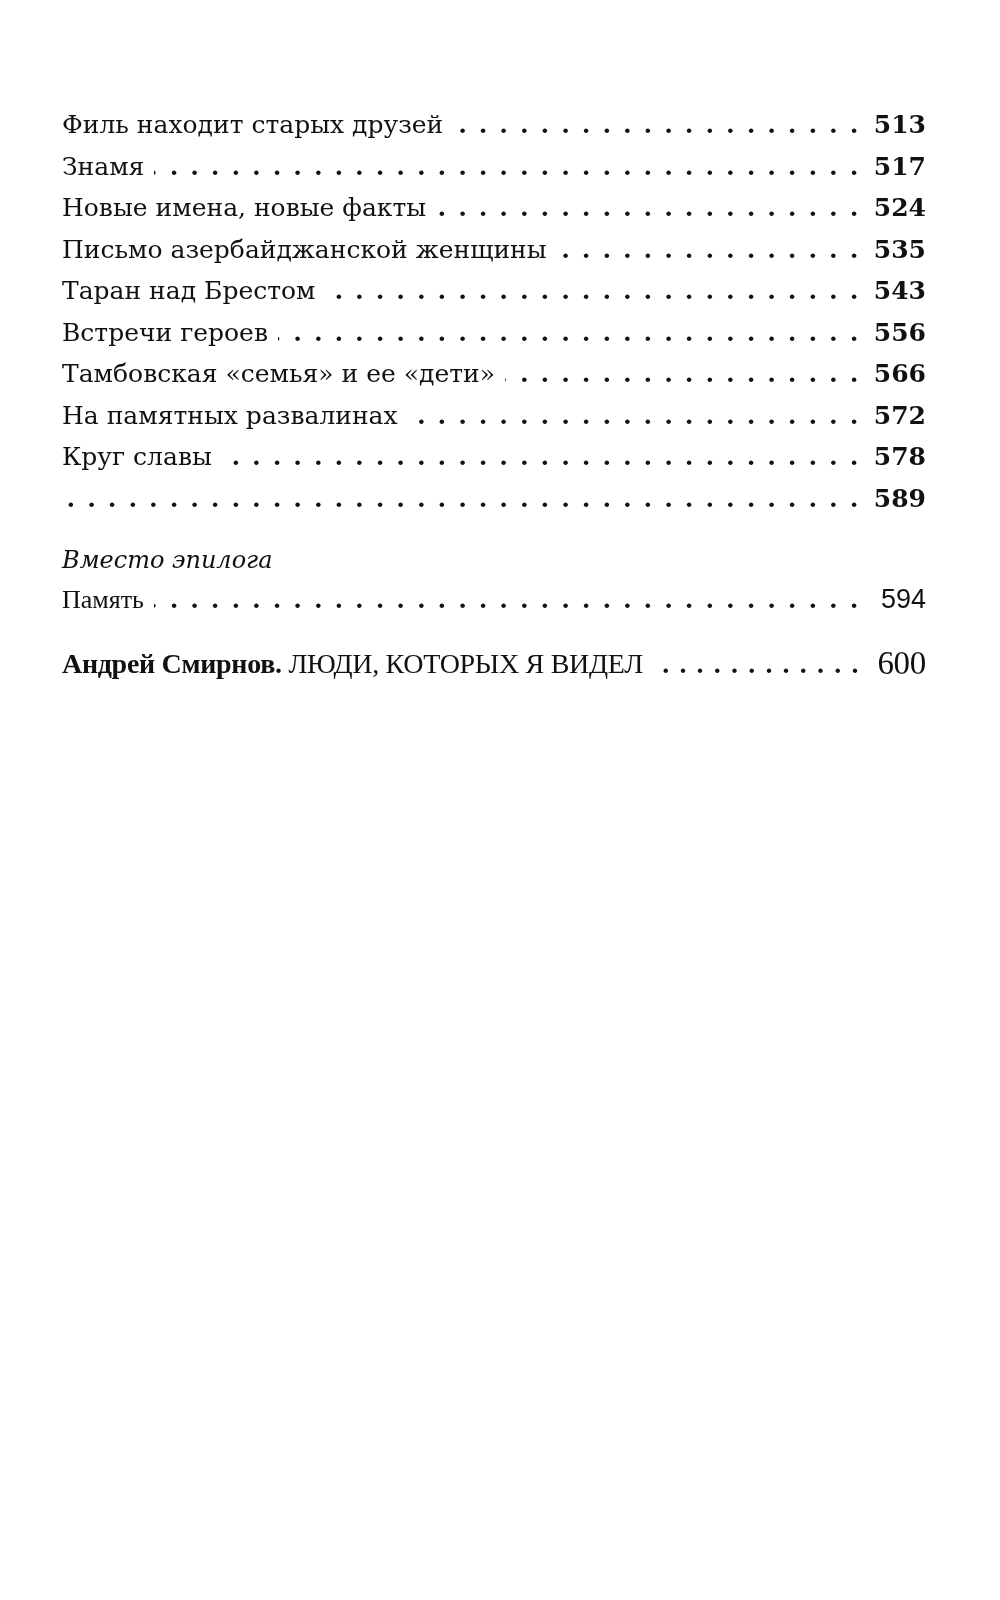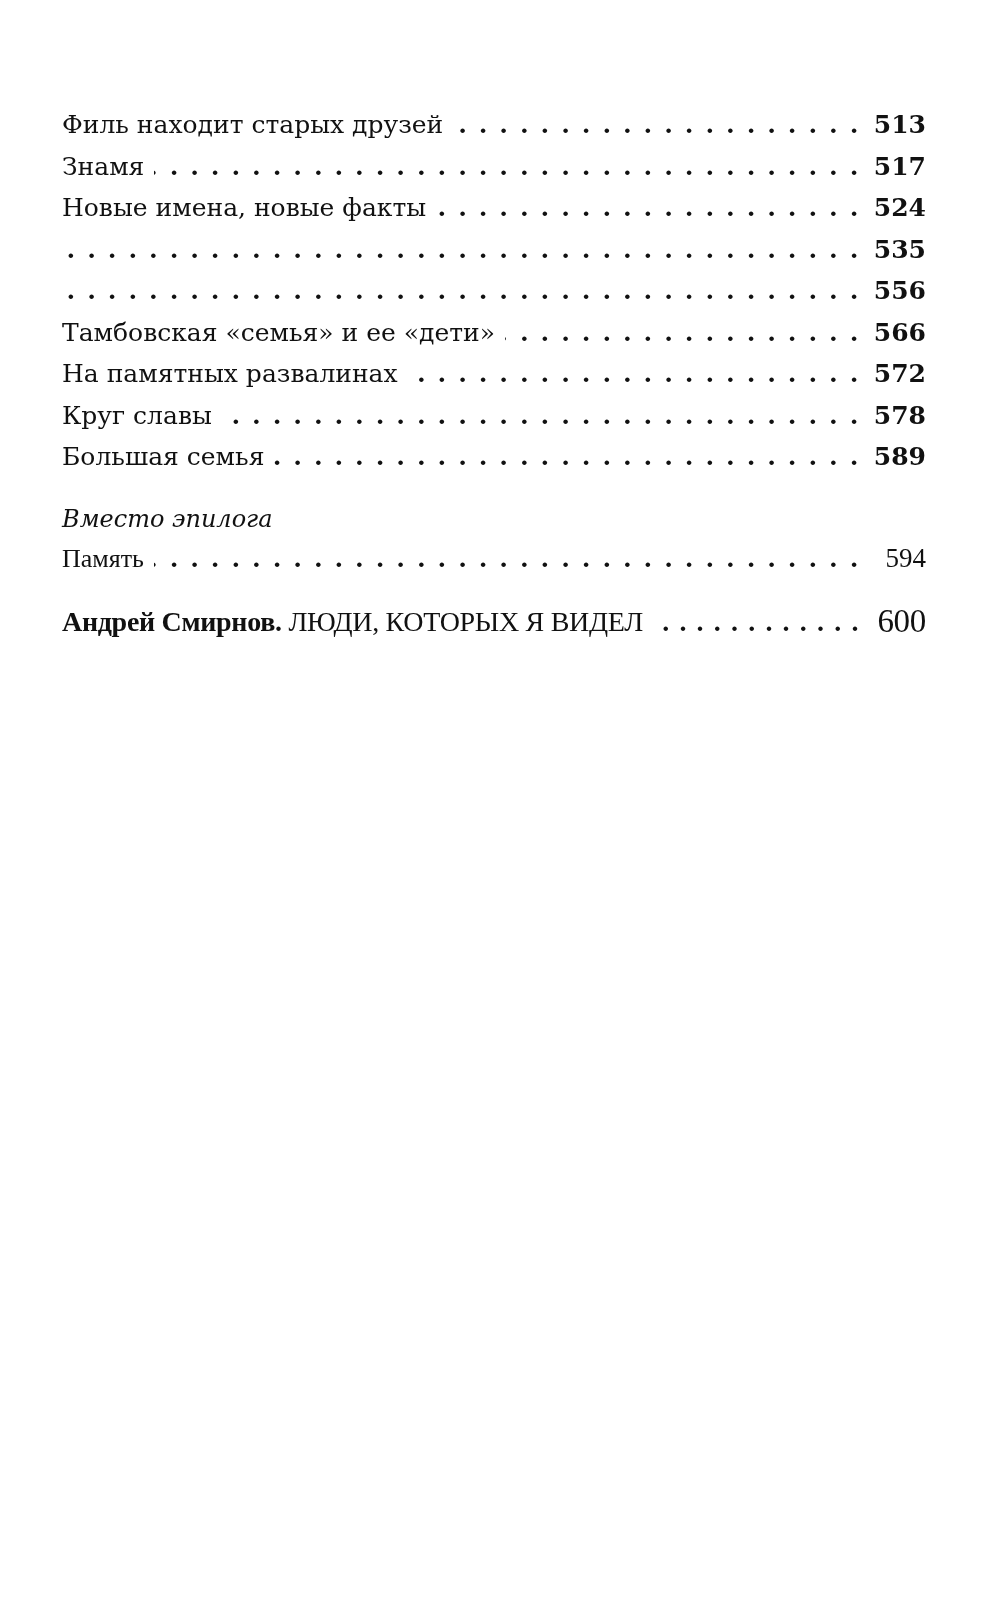--- a/index.html
+++ b/index.html
@@ -69,21 +69,21 @@
     letter-spacing: -0.3px;
   }
   .final-entry .entry-title {
     padding-right: 8px;
   }
   .author {
     font-weight: bold;
     margin-top: 46px;
   }
   .compact .entry-title { font-family: "Liberation Serif", serif; font-size: 26px; }
-  .compact .entry-page { font-family: Liberation Serif, serif; font-size: 27px; font-weight: normal; }
+  .compact .entry-page { font-family: Liberation Sans, sans-serif; font-size: 27px; font-weight: normal; }
   .final-entry .entry-page { font-family: "Liberation Serif", serif; font-size: 33px; font-weight: normal; }
 </style>
 </head>
 <body>
 
 <div class="page">
 
   <div class="toc-entry">
     <span class="entry-title">Филь находит старых друзей</span>
     <span class="leader"></span>
@@ -93,44 +93,50 @@
     <span class="entry-title">Знамя</span>
     <span class="leader"></span>
     <span class="entry-page">517</span>
   </div>
   <div class="toc-entry">
     <span class="entry-title">Новые имена, новые факты</span>
     <span class="leader"></span>
     <span class="entry-page">524</span>
   </div>
   <div class="toc-entry">
+    <span class="entry-title">Письмо азербайджанской женщины</span>
     <span class="leader"></span>
     <span class="entry-page">535</span>
   </div>
   <div class="toc-entry">
+    <span class="entry-title">Таран над Брестом</span>
+    <span class="leader"></span>
+    <span class="entry-page">543</span>
+  </div>
+  <div class="toc-entry">
+    <span class="entry-title">Встречи героев</span>
     <span class="leader"></span>
     <span class="entry-page">556</span>
   </div>
   <div class="toc-entry">
     <span class="entry-title">Тамбовская «семья» и ее «дети»</span>
     <span class="leader"></span>
     <span class="entry-page">566</span>
   </div>
   <div class="toc-entry">
     <span class="entry-title">На памятных развалинах</span>
     <span class="leader"></span>
     <span class="entry-page">572</span>
   </div>
   <div class="toc-entry">
     <span class="entry-title">Круг славы</span>
     <span class="leader"></span>
     <span class="entry-page">578</span>
   </div>
   <div class="toc-entry">
-    <span class="entry-title">Большая семья</span>
     <span class="leader"></span>
     <span class="entry-page">589</span>
   </div>
 
   <div class="section-heading">Вместо эпилога</div>
 
   <div class="toc-entry compact">
     <span class="entry-title">Память</span>
     <span class="leader"></span>
     <span class="entry-page">594</span>

